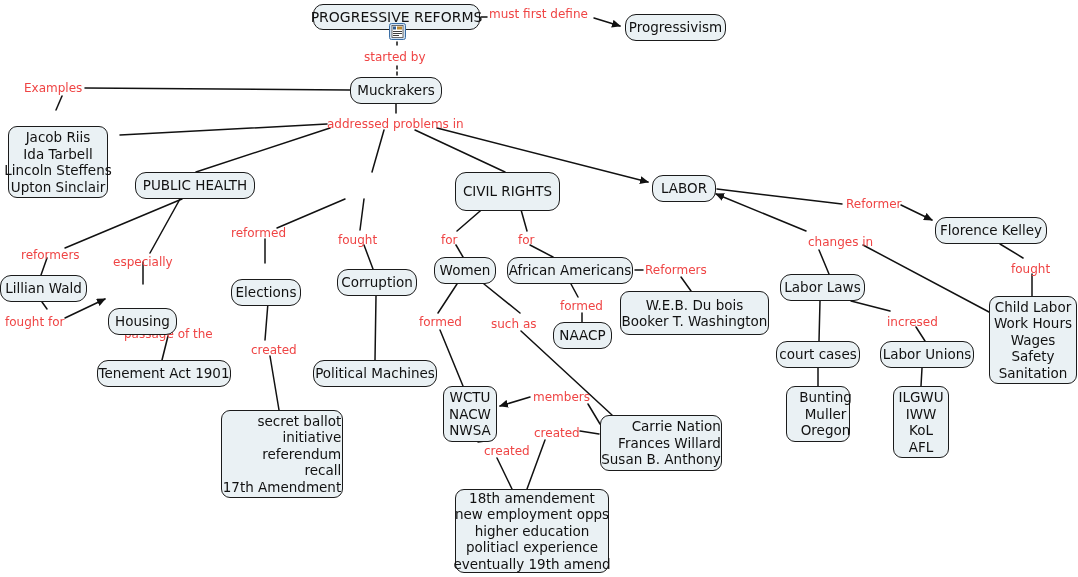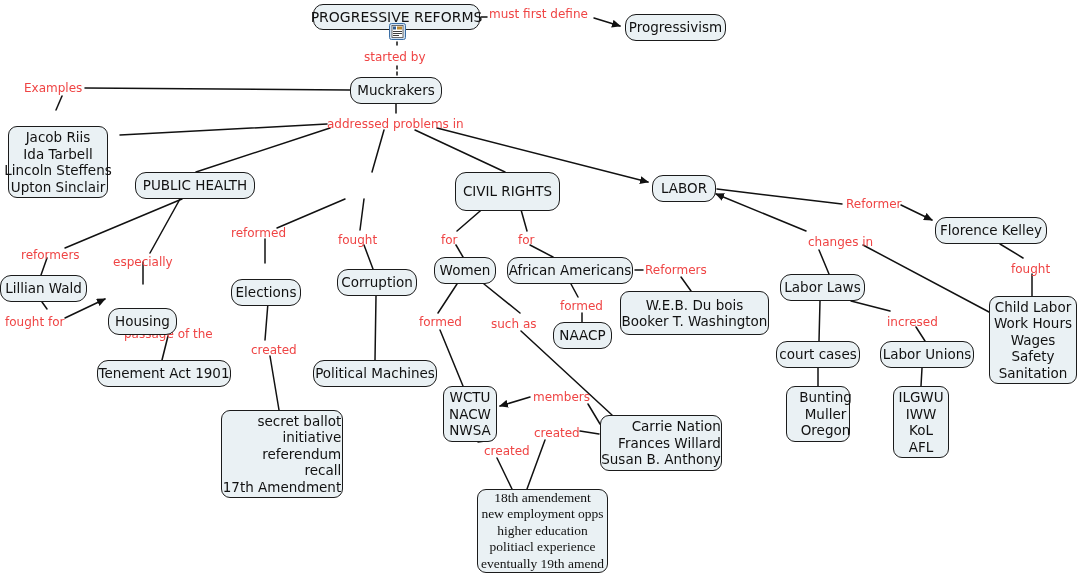--- a/index.html
+++ b/index.html
@@ -220,21 +220,21 @@
 AFL</div>
 
   <div class="node" style="left:443px; top:386px; width:54px; height:56px;">WCTU
 NACW
 NWSA</div>
 
   <div class="node" style="left:600px; top:415px; width:122px; height:56px;text-align:right;">Carrie Nation
 Frances Willard
 Susan B. Anthony</div>
 
-  <div class="node" style="left:477px; top:489px; width:131px; height:84px;font-family:Liberation Serif, serif;">18th amendement
+  <div class="node" style="left:455px; top:489px; width:154px; height:84px;">18th amendement
 new employment opps
 higher education
 politiacl experience
 eventually 19th amend</div>
 
   <div class="node" style="left:221px; top:410px; width:122px; height:88px;text-align:right;">secret ballot
 initiative
 referendum
 recall
 17th Amendment</div>

